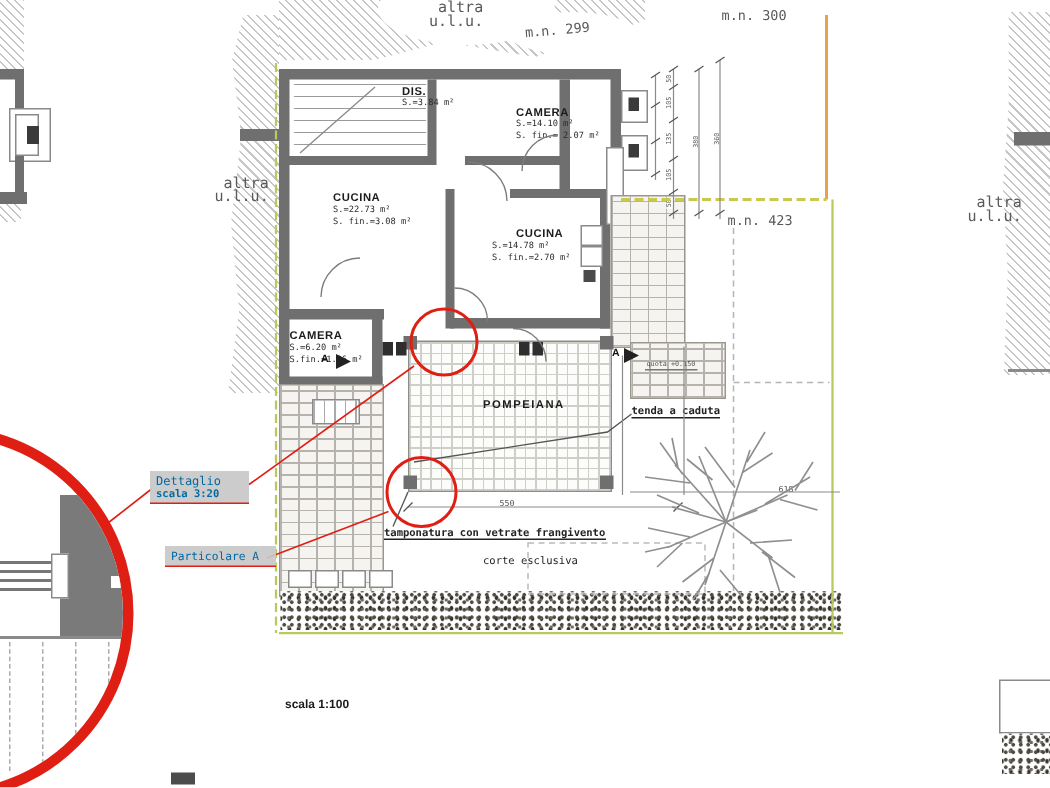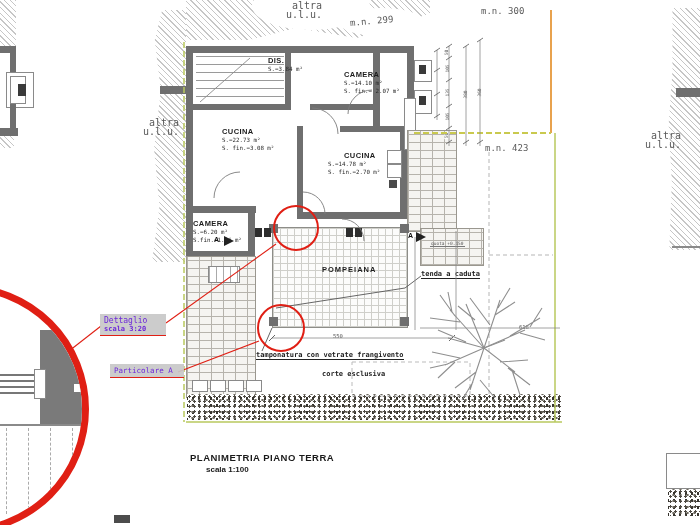--- a/index.html
+++ b/index.html
@@ -22,21 +22,21 @@
                           radial-gradient(#37342e 1.1px,transparent 1.5px);
          background-size:5px 5px,7px 6px,6px 7px;background-position:0 0,2px 3px,3px 1px;}
   .mono{font-family:"DejaVu Sans Mono",monospace;color:#5a5a5a;}
   .roomname{position:absolute;font-weight:bold;font-size:7.5px;color:#1c1c1c;letter-spacing:.4px;white-space:nowrap;}
   .roomarea{position:absolute;font-size:5.8px;color:#2a2a2a;white-space:nowrap;font-family:"DejaVu Sans Mono",monospace;}
   .mn{position:absolute;font-size:9px;white-space:nowrap;}
   .ulu{position:absolute;font-size:10px;line-height:9px;white-space:pre;text-align:right;}
   .annot{position:absolute;font-size:7px;font-weight:bold;color:#222;white-space:nowrap;
          font-family:"DejaVu Sans Mono",monospace;}
   .graybox{position:absolute;background:rgba(200,200,200,.92);border-bottom:1.5px solid #e01f14;
-           font-family:"DejaVu Sans Mono",monospace;color:#6d28d9;padding:2px 4px;z-index:30;}
+           font-family:"DejaVu Sans Mono",monospace;color:#0369a1;padding:2px 4px;z-index:30;}
   .redcircle{position:absolute;border:2.5px solid #e01f14;border-radius:50%;z-index:26;background:transparent;}
   .dimchip{position:absolute;font-size:4.5px;color:#555;background:#fff;padding:0 1px;white-space:nowrap;z-index:12;
            font-family:"DejaVu Sans Mono",monospace;}
   .rot{transform:rotate(-90deg);transform-origin:center;}
   .whiteblob{position:absolute;background:#fff;border-radius:50%;}
   .winbox{position:absolute;background:#fff;border:1px solid #8a8a8a;}
   svg.overlay{position:absolute;left:0;top:0;z-index:25;pointer-events:none;}
 </style>
 </head>
 <body>
@@ -142,21 +142,21 @@
   <div class="winbox" style="left:192px;top:380px;width:14px;height:10px;z-index:7"></div>
   <div class="winbox" style="left:210px;top:380px;width:14px;height:10px;z-index:7"></div>
   <div class="winbox" style="left:228px;top:380px;width:14px;height:10px;z-index:7"></div>
   <div class="winbox" style="left:246px;top:380px;width:14px;height:10px;z-index:7"></div>
 
   <div class="hedge" style="left:187px;top:394px;width:375px;height:26px;z-index:6"></div>
 
   <div class="annot" style="left:421px;top:270px;border-bottom:1px solid #222;z-index:8">tenda a caduta</div>
   <div class="dimchip" style="left:430px;top:241px;border-bottom:1px solid #777;background:transparent">quota +0.150</div>
   <div class="annot" style="left:256px;top:351px;border-bottom:1px solid #222;z-index:8">tamponatura con vetrate frangivento</div>
-  <div class="annot" style="left:322px;top:370px;font-weight:bold;z-index:8">corte esclusiva</div>
+  <div class="annot" style="left:322px;top:370px;font-weight:normal;z-index:8">corte esclusiva</div>
 
   <div class="abs" style="left:214px;top:236px;font-size:7px;font-weight:bold;color:#111;z-index:8">A</div>
   <div class="abs" style="left:224px;top:236px;width:0;height:0;border-left:10px solid #222;border-top:5px solid transparent;border-bottom:5px solid transparent;z-index:8"></div>
   <div class="abs" style="left:408px;top:232px;font-size:7px;font-weight:bold;color:#111;z-index:8">A</div>
   <div class="abs" style="left:416px;top:232px;width:0;height:0;border-left:10px solid #222;border-top:5px solid transparent;border-bottom:5px solid transparent;z-index:8"></div>
 
   <div class="dimchip" style="left:332px;top:333px;font-size:5.5px">550</div>
   <div class="dimchip" style="left:518px;top:324px;font-size:5.5px">618</div>
   <div class="dimchip rot" style="left:443px;top:50px">50</div>
   <div class="dimchip rot" style="left:442px;top:66px">105</div>
@@ -188,22 +188,21 @@
     <div class="abs" style="left:160px;top:137px;width:0;height:86px;border-left:1px dashed #aaa"></div>
     <div class="abs" style="left:182px;top:137px;width:0;height:86px;border-left:1px dashed #aaa"></div>
     <div class="abs" style="left:204px;top:137px;width:0;height:86px;border-left:1px dashed #aaa"></div>
     <div class="abs" style="left:226px;top:137px;width:0;height:86px;border-left:1px dashed #aaa"></div>
   </div>
 
   <div class="winbox" style="left:666px;top:453px;width:34px;height:34px"></div>
   <div class="hedge" style="left:668px;top:489px;width:32px;height:27px"></div>
   <div class="abs" style="left:114px;top:515px;width:16px;height:8px;background:#4c4c4c"></div>
 
-  <div class="abs" style="left:190px;top:452px;font-size:9.5px;font-weight:bold;color:#1a1a1a;letter-spacing:.5px">PLANIMETRIA  PIANO TERRA</div>
-  <div class="abs" style="left:206px;top:465px;font-size:8px;font-weight:bold;color:#1a1a1a">scala 1:100</div>
+  <div class="abs" style="left:190px;top:465px;font-size:8px;font-weight:bold;color:#1a1a1a">scala 1:100</div>
 
   <svg class="overlay" width="700" height="525" viewBox="0 0 700 525">
 
     <path d="M184,42 V422" stroke="#b9c95e" stroke-width="1.5" stroke-dasharray="6 3" fill="none"></path>
     <path d="M186,422 H562" stroke="#b9c95e" stroke-width="1.5" fill="none"></path>
     <path d="M555,133 V422" stroke="#b9c95e" stroke-width="1.5" fill="none"></path>
     <path d="M551,10 V133" stroke="#e8a24e" stroke-width="2" fill="none"></path>
     <path d="M414,133 H551" stroke="#c9c94e" stroke-width="2" stroke-dasharray="6 3" fill="none"></path>
 
     <path d="M489,152 V396" stroke="#b5b5b5" stroke-width="1" stroke-dasharray="4 3" fill="none"></path>

